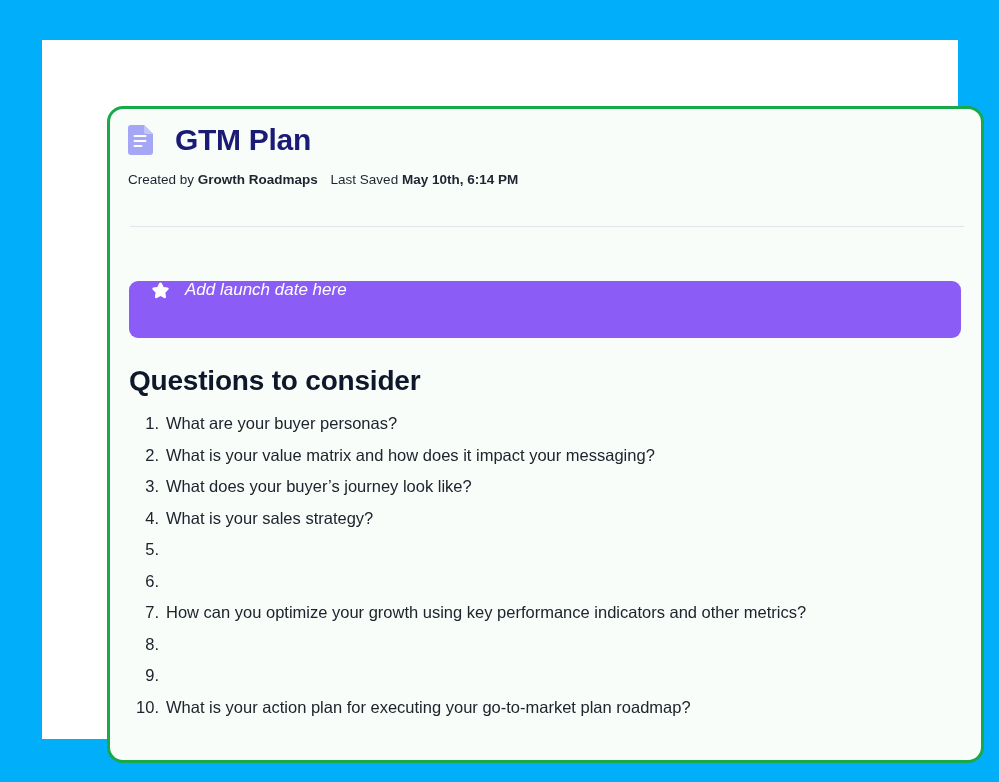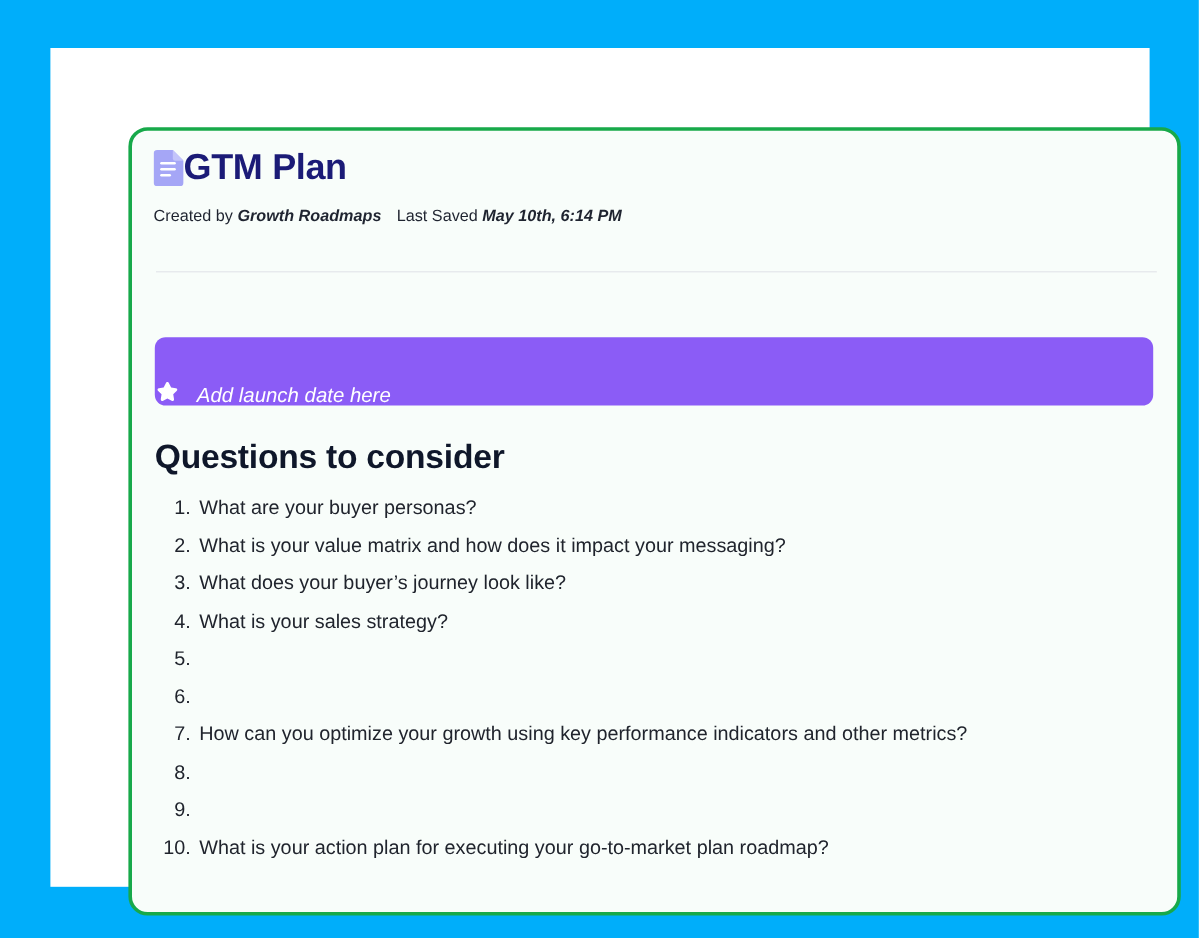--- a/index.html
+++ b/index.html
@@ -40,21 +40,21 @@
   }
 
   
   #doc-header {
     padding: 11px 0 0 18px;
   }
 
   .title-row {
     display: flex;
     align-items: center;
-    gap: 0;
+    gap: 22px;
     height: 40px;
   }
 
   #doc-icon {
     width: 25px;
     height: 30px;
     flex: none;
     display: block;
   }
 
@@ -68,21 +68,21 @@
   }
 
   #meta-row {
     margin-top: 12px;
     font-size: 13.5px;
     color: #1f2430;
     white-space: nowrap;
     line-height: 1.2;
   }
   #meta-row .lbl { font-weight: normal; }
-  #meta-row .val { font-weight: bold; font-style: italic; }
+  #meta-row .val { font-weight: bold; }
   #meta-row .gap { display: inline-block; width: 9px; }
 
   
   #divider {
     position: absolute;
     left: 20px;
     top: 117px;
     width: 834px;
     height: 1px;
     background: #e3e5ea;
@@ -91,21 +91,22 @@
   
   #launch-banner {
     position: absolute;
     left: 19px;
     top: 172px;
     width: 832px;
     height: 57px;
     background: #8b5cf6;
     border-radius: 9px;
     display: flex;
-    align-items: flex-end;
+    align-items: flex-start;
+    padding-left: 21px;
     gap: 14px;
   }
 
   #star-icon { width: 21px; height: 21px; flex: none; display: block; }
 
   #banner-text {
     color: #ffffff;
     font-size: 17px;
     font-style: italic;
     line-height: 1;

